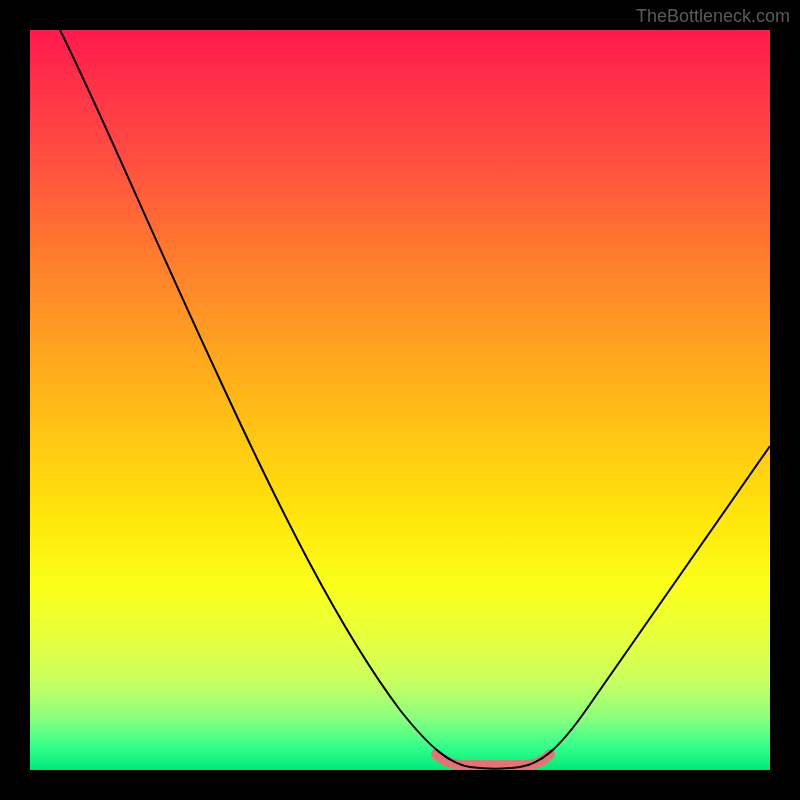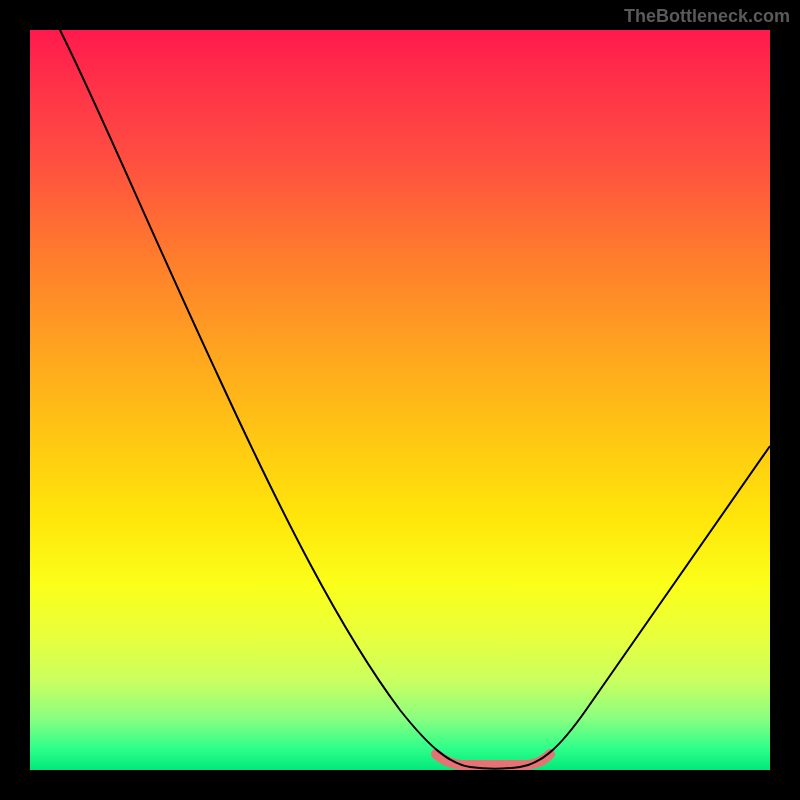--- a/index.html
+++ b/index.html
@@ -10,21 +10,21 @@
     position: relative;
     font-family: Arial, sans-serif;
     overflow: hidden;
   }
   .watermark {
     position: absolute;
     top: 6px;
     right: 10px;
     color: #5a5a5a;
     font-size: 18px;
-    font-weight: bold;
+    font-weight: normal;
     z-index: 10;
   }
   .plot-area {
     position: absolute;
     left: 30px;
     top: 30px;
     width: 740px;
     height: 740px;
     overflow: hidden;
   }

